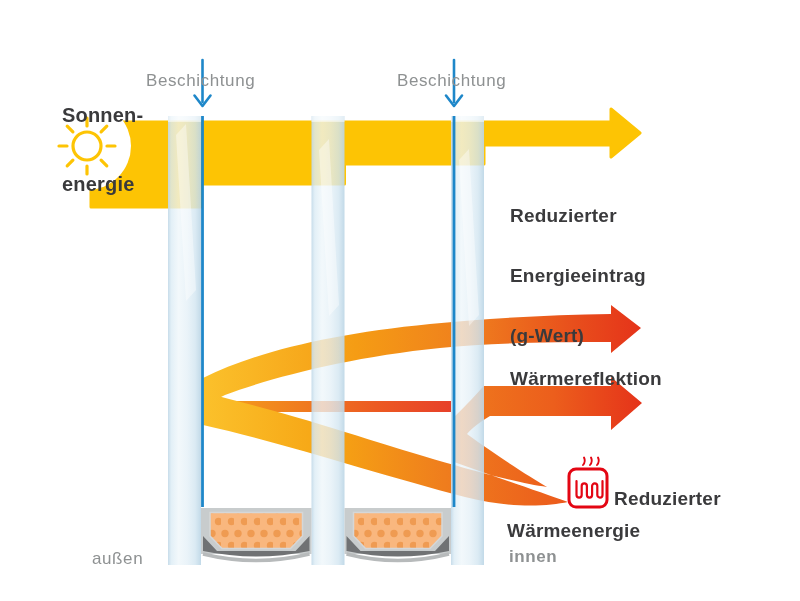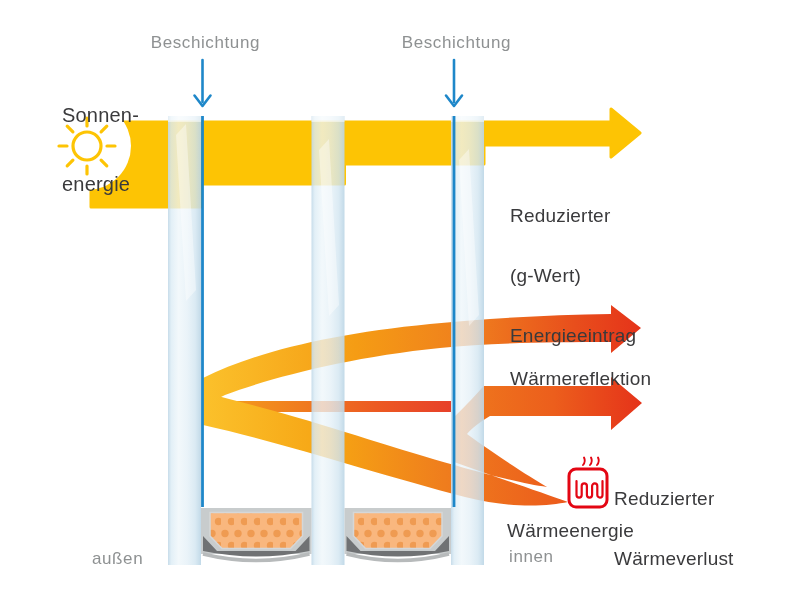--- a/index.html
+++ b/index.html
@@ -3,23 +3,23 @@
 <meta charset="utf-8">
 <style>
   html,body{margin:0;padding:0;background:#fff;}
   #stage{
     position:relative;width:800px;height:601px;background:#fff;overflow:hidden;
     font-family:"Liberation Sans",sans-serif;
   }
   #stage svg{position:absolute;left:0;top:0;}
   .lbl{position:absolute;white-space:pre;}
   .lbl-gray{color:var(--c-gray-text,#8E9192);font-size:17px;letter-spacing:.6px;font-weight:400;}
-  .lbl-dark{color:var(--c-dark-text,#3A3A3C);font-weight:400;font-size:19px;line-height:20px;letter-spacing:.2px;}
+  .lbl-dark{color:var(--c-dark-text,#3A3A3C);font-weight:700;font-size:19px;line-height:20px;letter-spacing:.2px;}
   .lbl-solar{font-size:20px;line-height:23px;}
-  .centered{text-align:right;}
+  .centered{text-align:left;margin-top:38px;}
 </style>
 </head>
 <body>
 
 <div id="stage">
 
   <svg width="800" height="601" viewBox="0 0 800 601">
     <defs>
       <linearGradient id="gradUpper" gradientUnits="userSpaceOnUse" x1="203" y1="0" x2="641" y2="0">
         <stop offset="0" stop-color="#FBC12B"></stop>
@@ -155,31 +155,30 @@
 
   <div class="lbl lbl-gray centered" style="left:397px;top:33px;width:114px;">Beschichtung</div>
 
   <div class="lbl lbl-dark lbl-solar" style="left:62px;top:58px;">
     <div>Sonnen-</div>
     <div>energie</div>
   </div>
 
   <div class="lbl lbl-dark" style="left:510px;top:166px;">
     <div>Reduzierter</div>
+    <div>Energieeintrag</div>
     <div>(g-Wert)</div>
-    <div>Energieeintrag</div>
   </div>
 
   <div class="lbl lbl-dark" style="left:510px;top:369px;">Wärmereflektion</div>
 
   <div class="lbl lbl-dark" style="left:614px;top:449px;">
     <div>Reduzierter</div>
-    <div>Wärmeverlust</div>
     
   </div>
 
   <div class="lbl lbl-dark" style="left:507px;top:521px;text-align:right;">Wärmeenergie</div>
 
   <div class="lbl lbl-gray" style="left:92px;top:549px;text-align:center;">außen</div>
 
-  <div class="lbl lbl-gray" style="left:509px;top:547px;">innen</div>
+  <div class="lbl lbl-gray" style="left:509px;top:547px;font-weight:bold;">innen</div>
 
 </div>
 
 </body></html>

